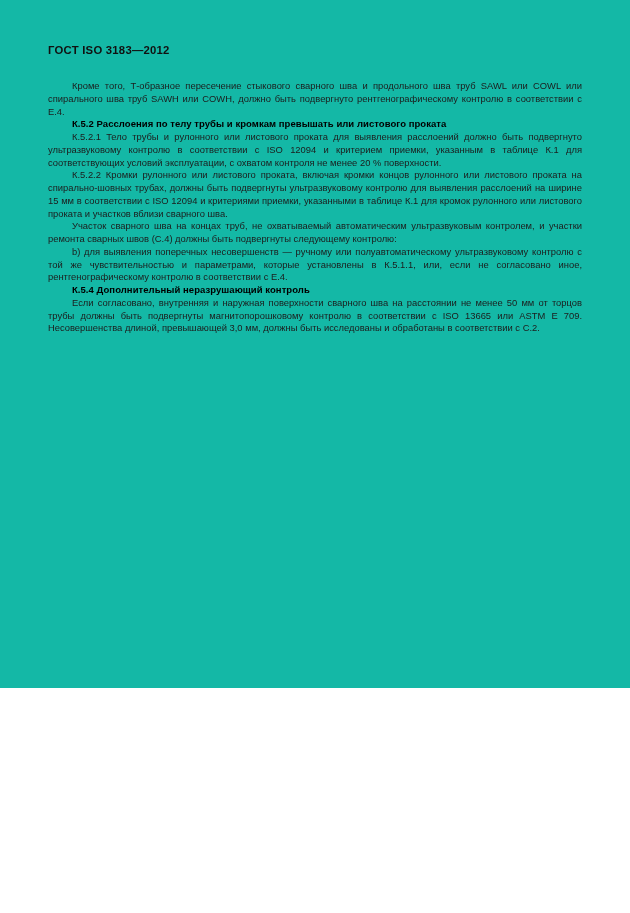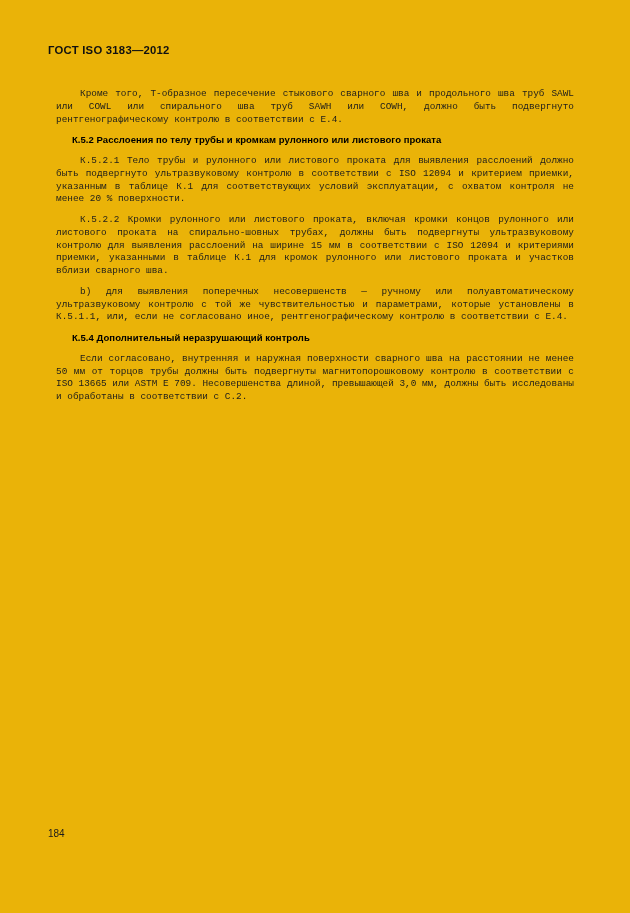--- a/index.html
+++ b/index.html
@@ -8,52 +8,51 @@
     padding: 0;
     background: #ffffff;
   }
   body {
     font-family: "Liberation Sans", "DejaVu Sans", sans-serif;
     color: #1a1a1a;
   }
   .page {
     position: relative;
     width: 630px;
-    height: 913px;
-    background: #eab308;
+    height: 688px;
+    background: #14b8a6;
     overflow: hidden;
     box-sizing: border-box;
   }
   .page-header {
     position: absolute;
     left: 48px;
     top: 44px;
     font-size: 11.3px;
     font-weight: bold;
     letter-spacing: 0.25px;
     color: #111111;
     white-space: nowrap;
   }
   .content {
     position: absolute;
     left: 48px;
     top: 80px;
     width: 534px;
   }
   .para {
-    margin: 8px;
+    margin: 0;
     font-size: 9.4px;
     line-height: 12.75px;
     text-align: justify;
     text-justify: inter-word;
     color: #1c1c1c;
     text-indent: 24px;
     -webkit-hyphens: none;
     hyphens: none;
-    font-family: Liberation Mono, monospace;
   }
   .heading {
     margin: 0;
     font-size: 9.5px;
     line-height: 12.75px;
     font-weight: bold;
     color: #000000;
     text-indent: 24px;
     text-align: left;
     letter-spacing: 0.05px;
@@ -70,28 +69,29 @@
 <body>
 
 <div class="page">
 
   <div class="page-header">ГОСТ ISO 3183—2012</div>
 
   <div class="content">
 
     <p class="para">Кроме того, Т-образное пересечение стыкового сварного шва и продольного шва труб SAWL или COWL или спирального шва труб SAWH или COWH, должно быть подвергнуто рентгенографическому контролю в соответствии с Е.4.</p>
 
-    <p class="heading">К.5.2 Расслоения по телу трубы и кромкам рулонного или листового проката</p>
+    <p class="heading">К.5.2 Расслоения по телу трубы и кромкам превышать или листового проката</p>
 
     <p class="para">К.5.2.1 Тело трубы и рулонного или листового проката для выявления расслоений должно быть подвергнуто ультразвуковому контролю в соответствии с ISO 12094 и критерием приемки, указанным в таблице К.1 для соответствующих условий эксплуатации, с охватом контроля не менее 20 % поверхности.</p>
 
 
     <p class="para">К.5.2.2 Кромки рулонного или листового проката, включая кромки концов рулонного или листового проката на спирально-шовных трубах, должны быть подвергнуты ультразвуковому контролю для выявления расслоений на ширине 15 мм в соответствии с ISO 12094 и критериями приемки, указанными в таблице К.1 для кромок рулонного или листового проката и участков вблизи сварного шва.</p>
 
 
+    <p class="para">Участок сварного шва на концах труб, не охватываемый автоматическим ультразвуковым контролем, и участки ремонта сварных швов (С.4) должны быть подвергнуты следующему контролю:</p>
 
 
     <p class="para">b) для выявления поперечных несовершенств — ручному или полуавтоматическому ультразвуковому контролю с той же чувствительностью и параметрами, которые установлены в К.5.1.1, или, если не согласовано иное, рентгенографическому контролю в соответствии с Е.4.</p>
 
 
     <p class="heading">К.5.4 Дополнительный неразрушающий контроль</p>
 
     <p class="para">Если согласовано, внутренняя и наружная поверхности сварного шва на расстоянии не менее 50 мм от торцов трубы должны быть подвергнуты магнитопорошковому контролю в соответствии с ISO 13665 или ASTM E 709. Несовершенства длиной, превышающей 3,0 мм, должны быть исследованы и обработаны в соответствии с С.2.</p>
 
   </div>

